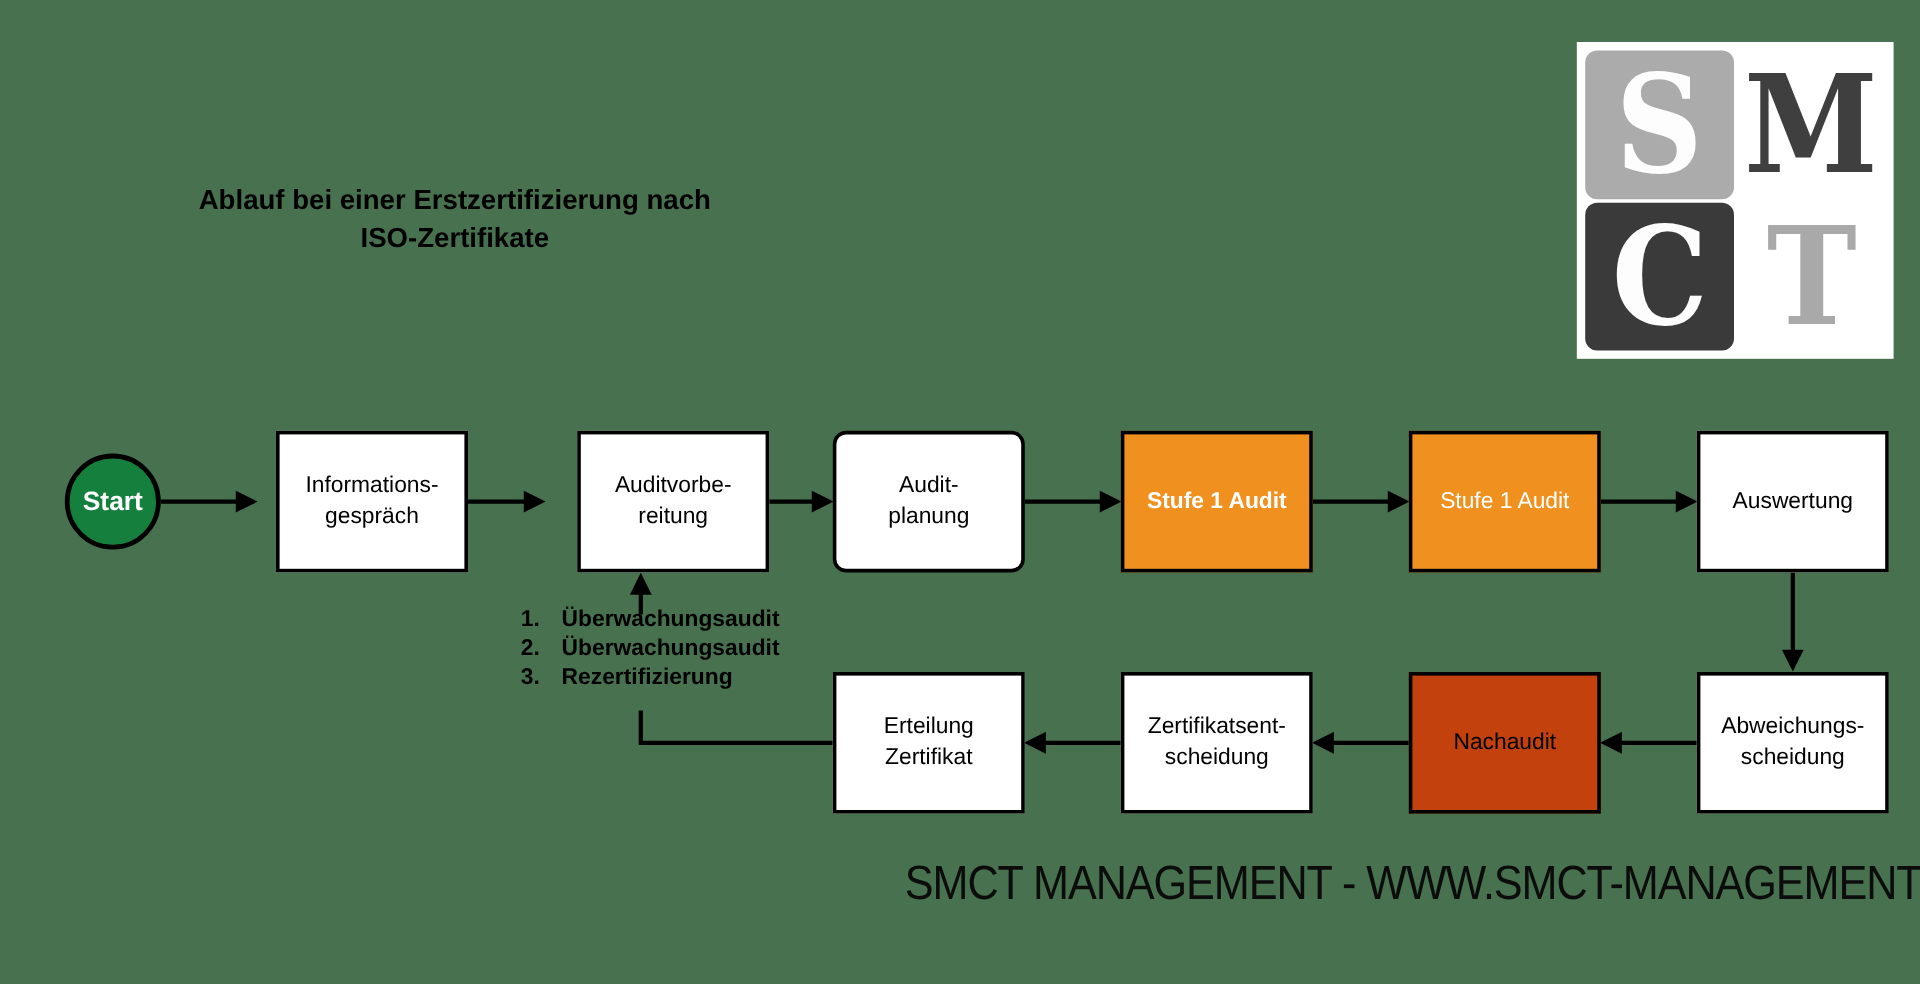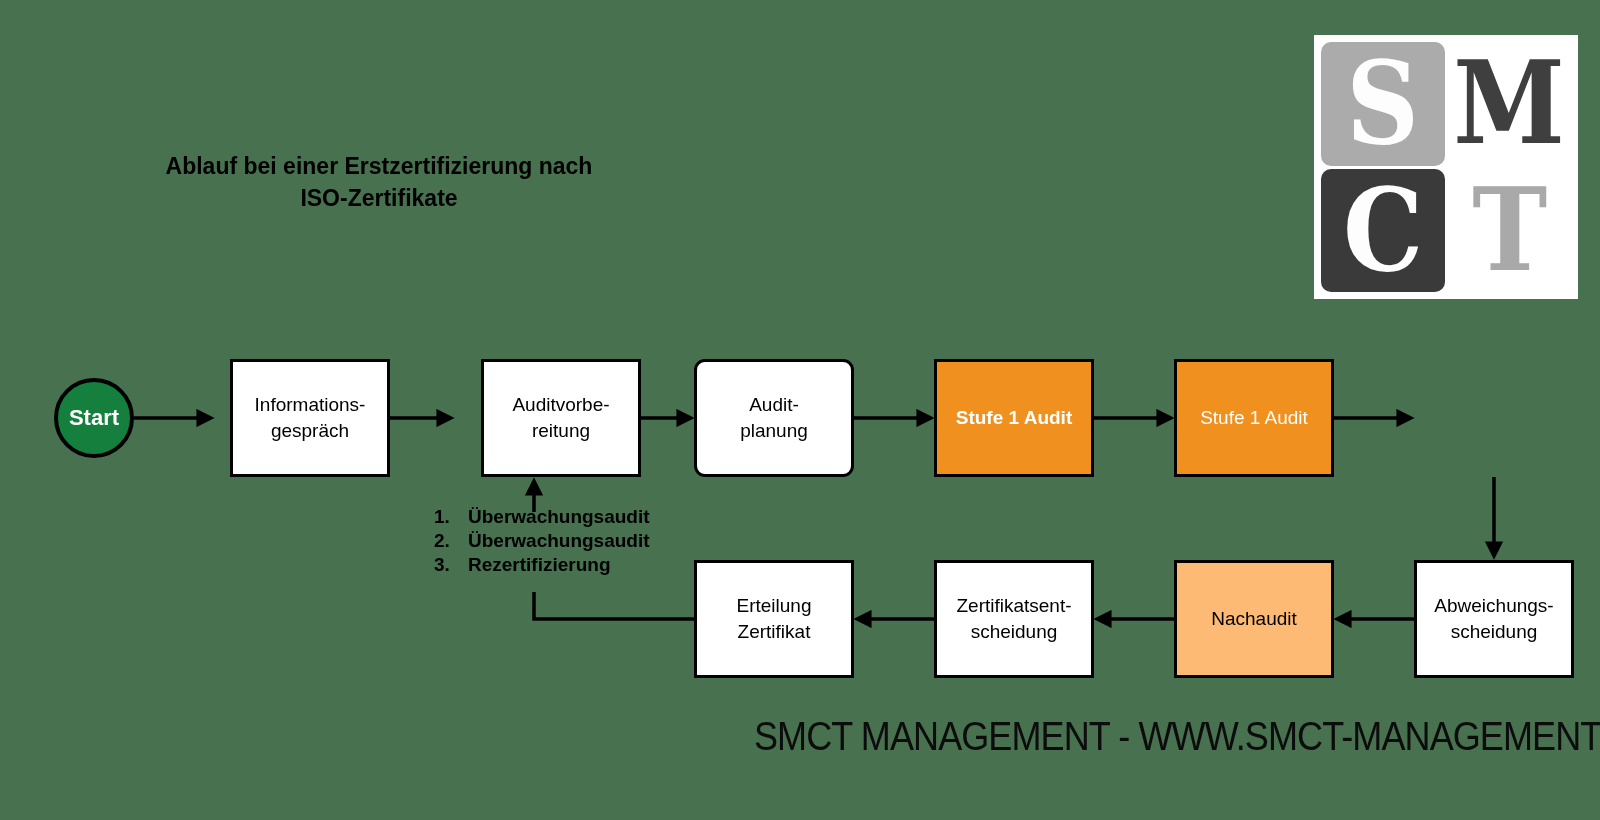--- a/index.html
+++ b/index.html
@@ -21,21 +21,21 @@
 
   .node{
     position:absolute;width:160px;height:118px;
     box-sizing:border-box;border:3px solid #000;background:#fff;
     display:flex;align-items:center;justify-content:center;
     text-align:center;font-size:19px;line-height:1.35;color:#000;
     white-space:pre-line;
   }
   .node.orange{background:#F0901F;color:#fff;}
   .node.bold{font-weight:bold;}
-  .node.lightgreen{background:#fdba74;color:#000;}
+  .node.lightgreen{background:#c2410c;color:#000;}
 
   .start{
     position:absolute;left:40px;top:378px;width:80px;height:80px;
     box-sizing:border-box;border:4px solid #000;border-radius:50%;
     background:#15803d;color:#fff;font-weight:bold;font-size:22px;
     display:flex;align-items:center;justify-content:center;
   }
 
   .loop-list{
     position:absolute;left:420px;top:505px;
@@ -115,20 +115,21 @@
   <div class="start">Start</div>
 
   <div class="node" style="left:200px;top:359px;margin-left:16px;">Informations-
 gespräch</div>
   <div class="node" style="left:440px;top:359px;margin-left:27px;">Auditvorbe-
 reitung</div>
   <div class="node" style="left:680px;top:359px;border-radius:11px;">Audit-
 planung</div>
   <div class="node orange bold" style="left:920px;top:359px;">Stufe 1 Audit</div>
   <div class="node orange" style="left:1160px;top:359px;">Stufe 1 Audit</div>
+  <div class="node" style="left:1400px;top:359px;">Auswertung</div>
 
   <div class="node" style="left:1400px;top:560px;">Abweichungs-
 scheidung</div>
   <div class="node lightgreen" style="left:1160px;top:560px;">Nachaudit</div>
   <div class="node" style="left:920px;top:560px;text-align:center;">Zertifikatsent-
 scheidung</div>
   <div class="node" style="left:680px;top:560px;">Erteilung
 Zertifikat</div>
 
   <div class="loop-list">

